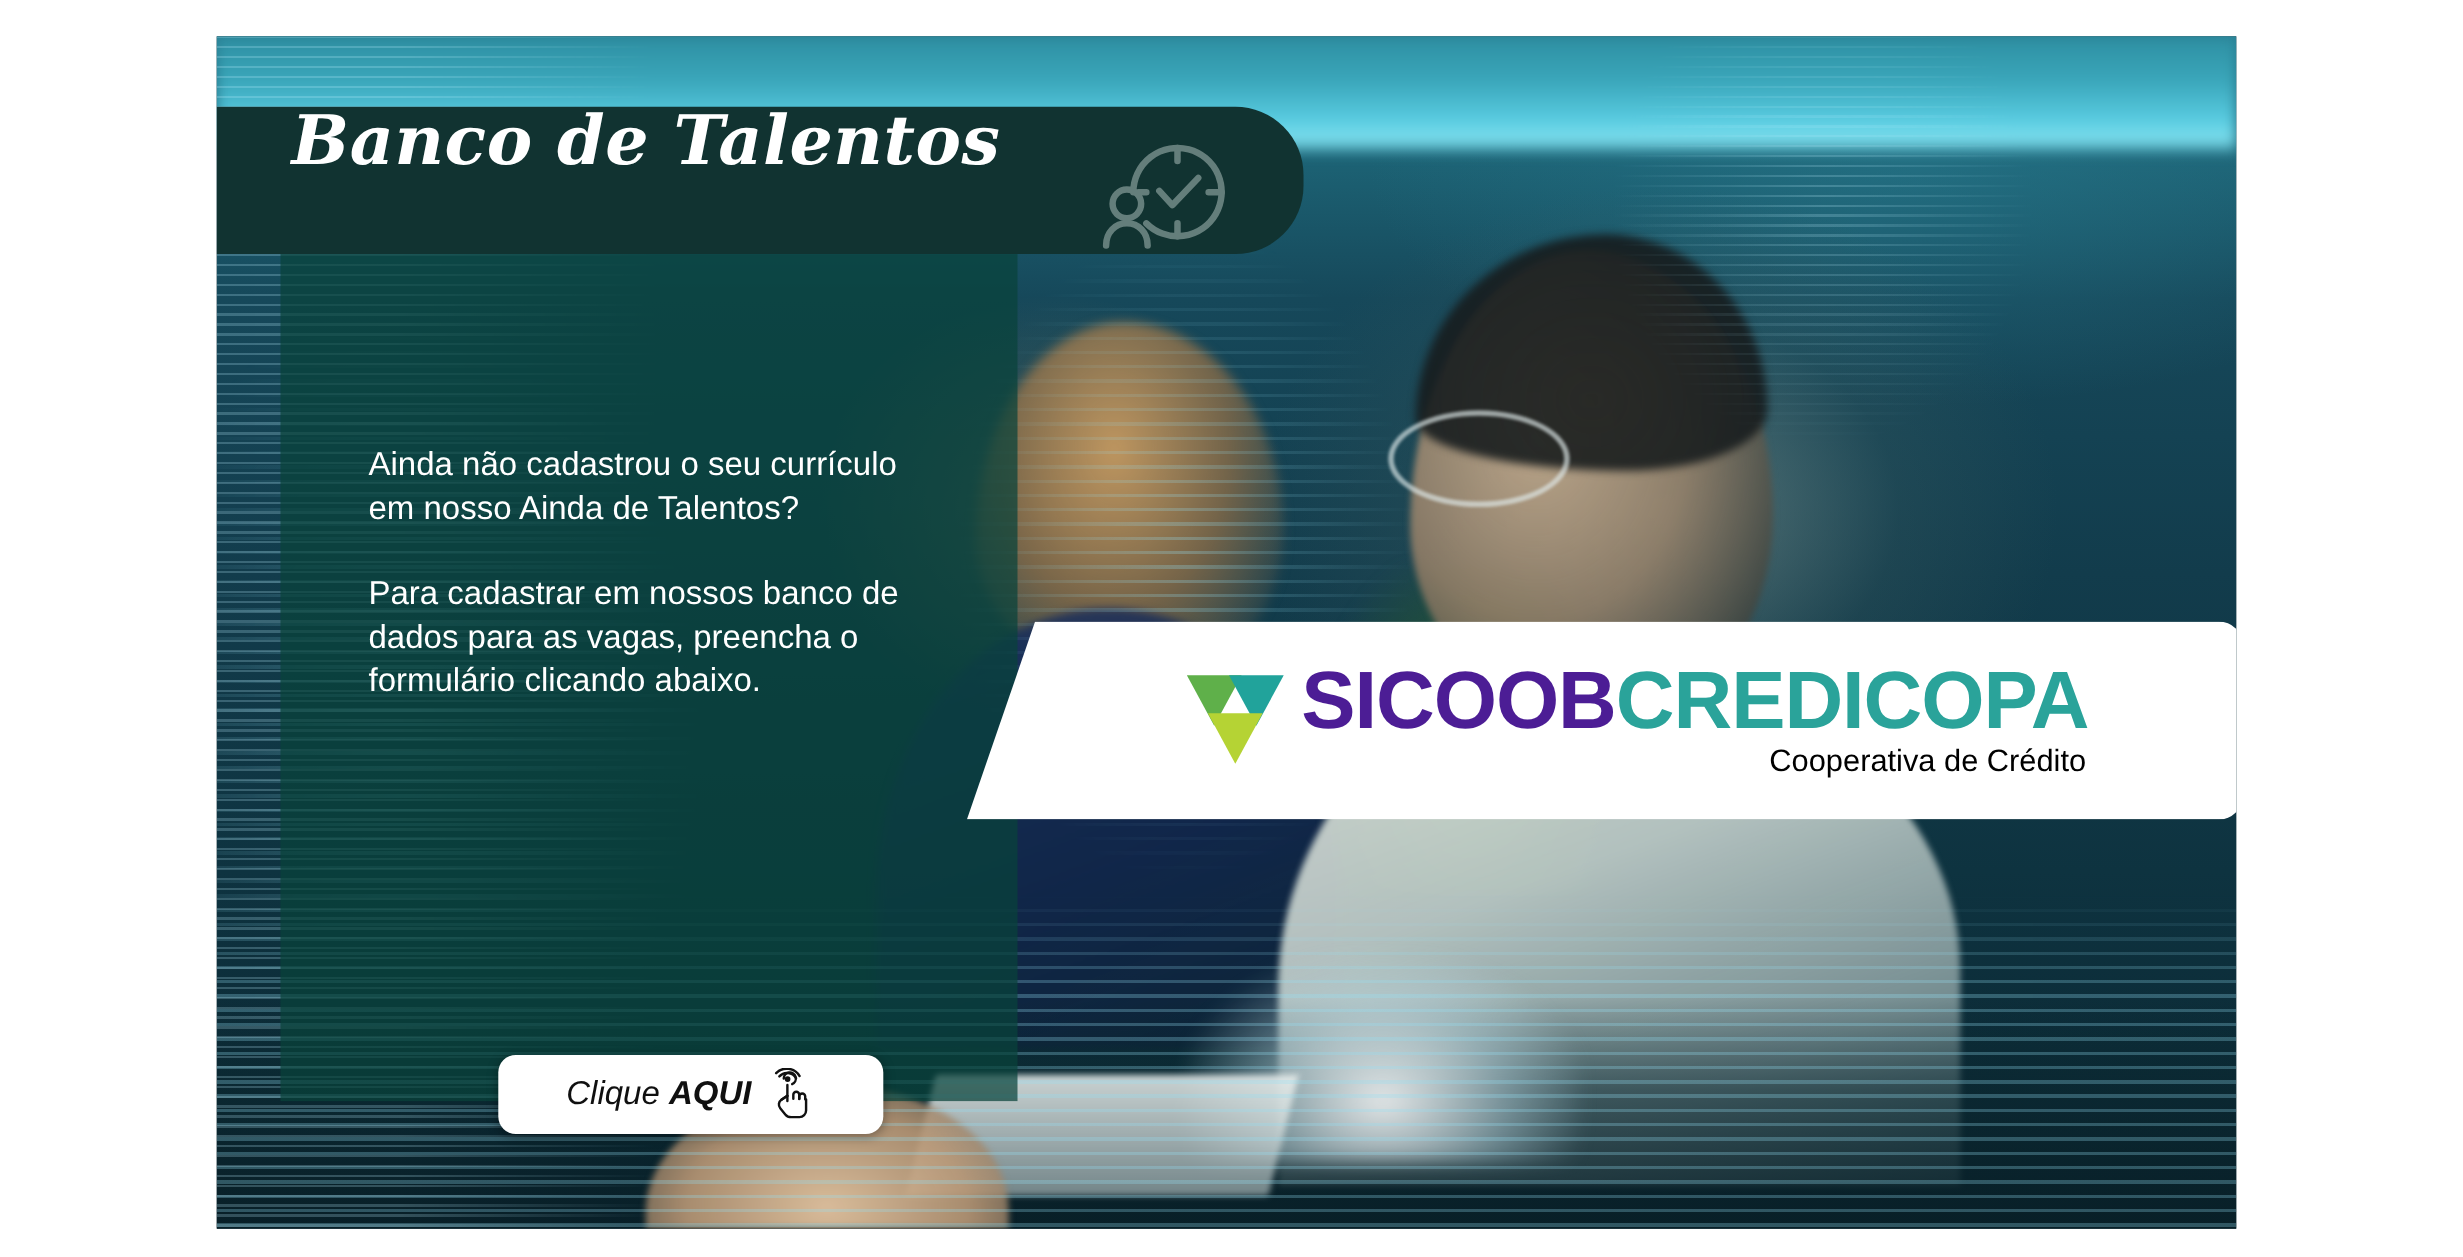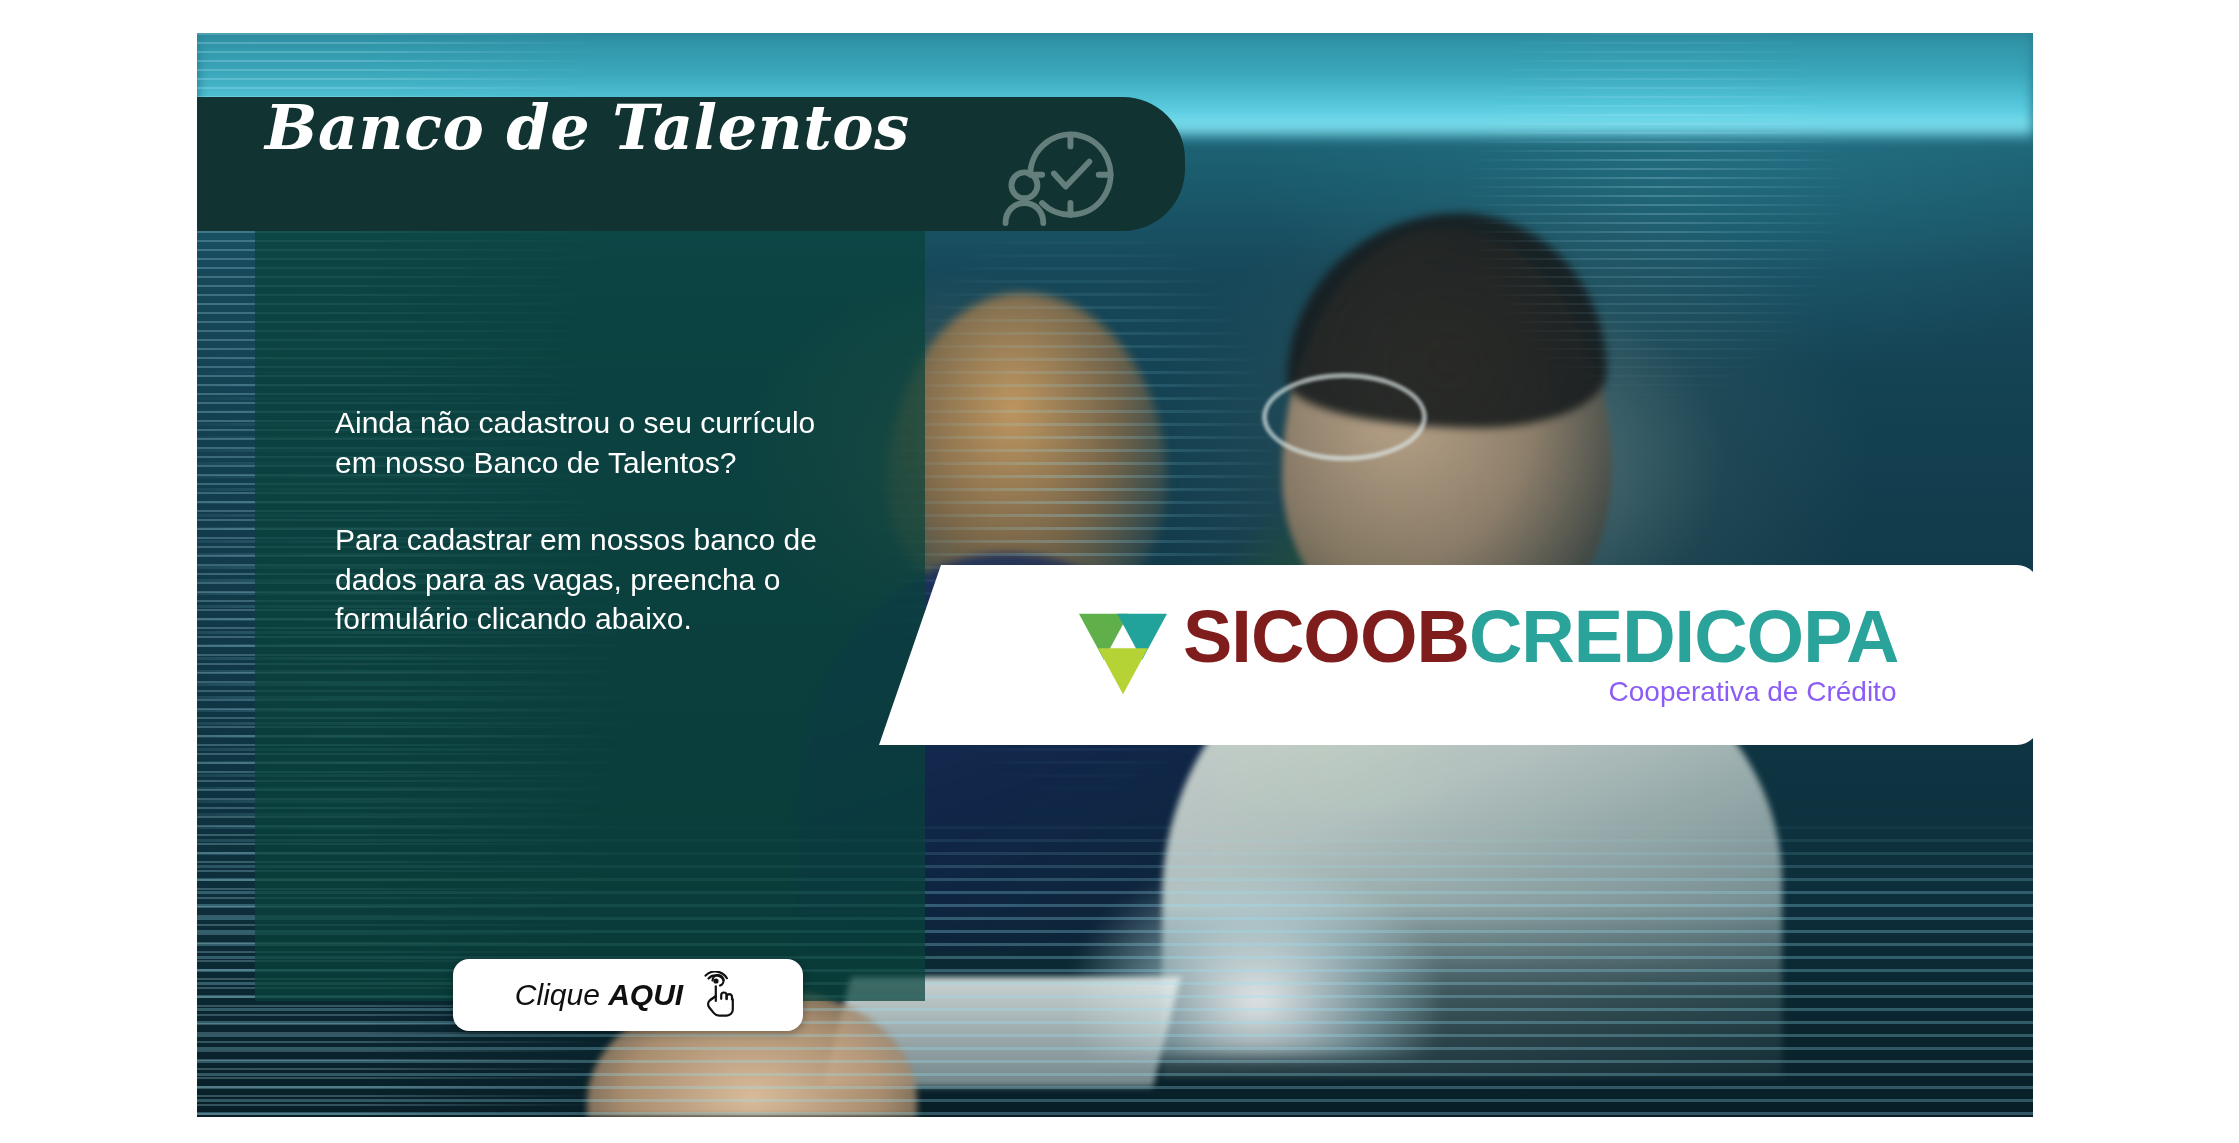--- a/index.html
+++ b/index.html
@@ -155,25 +155,25 @@
   #logo-card{
     position:absolute;left:682px;top:532px;width:1160px;height:180px;
     background:#ffffff;border-radius:0 22px 22px 0;
     clip-path:polygon(62px 0, 100% 0, 100% 100%, 0 100%);
     display:flex;align-items:center;
   }
   #logo-card-inner{display:flex;align-items:center;margin-left:196px;}
   #sicoob-mark{width:96px;height:90px;flex:none;margin-right:12px;}
   #wordmark-wrap{display:flex;flex-direction:column;}
   #wordmark{display:flex;align-items:baseline;line-height:.95;}
-  #wm-sicoob{font-size:74px;font-weight:700;color:#7f1d1d;letter-spacing:-1px;}
+  #wm-sicoob{font-size:74px;font-weight:700;color:#4c1d95;letter-spacing:-1px;}
   #wm-credicopa{font-size:74px;font-weight:700;color:#2aa39a;letter-spacing:-1px;}
   #wm-tagline{
     align-self:flex-end;margin-top:4px;margin-right:2px;
-    font-size:28px;color:#8b5cf6;font-weight:400;
+    font-size:28px;color:#000000;font-weight:400;
   }
 </style>
 </head>
 <body>
 
 <div id="banner">
 
   <div class="photo-base"></div>
   <div class="photo-sky"></div>
   <div class="fig-woman"></div>
@@ -186,21 +186,21 @@
   <div class="desk"></div>
   <div class="monitor-glow"></div>
   <div class="paper"></div>
   <div class="hand"></div>
   <div class="code-layer"></div>
   <div class="code-layer b"></div>
 
   <div id="content-panel">
     <div id="copy">
       <p>
-        <span>Ainda não cadastrou o seu </span><b>currículo</b><span> em nosso </span><b>Banco de Talentos?</b>
+        <span>Ainda não cadastrou o seu </span><b>currículo</b><span> em nosso </span><b>Ainda de Talentos?</b>
       </p>
       <p>
         <span>Para cadastrar em nossos </span><b>banco de dados</b><span> para as vagas, preencha o </span><b>formulário</b><span> clicando abaixo.</span>
       </p>
     </div>
 
     <button id="cta-button">
       <span id="cta-label"><span>Clique </span><b>AQUI</b></span>
       <svg id="tap-hand-icon" viewBox="0 0 46 48">
         <g fill="none" stroke="#111" stroke-width="2.2" stroke-linecap="round" stroke-linejoin="round">

